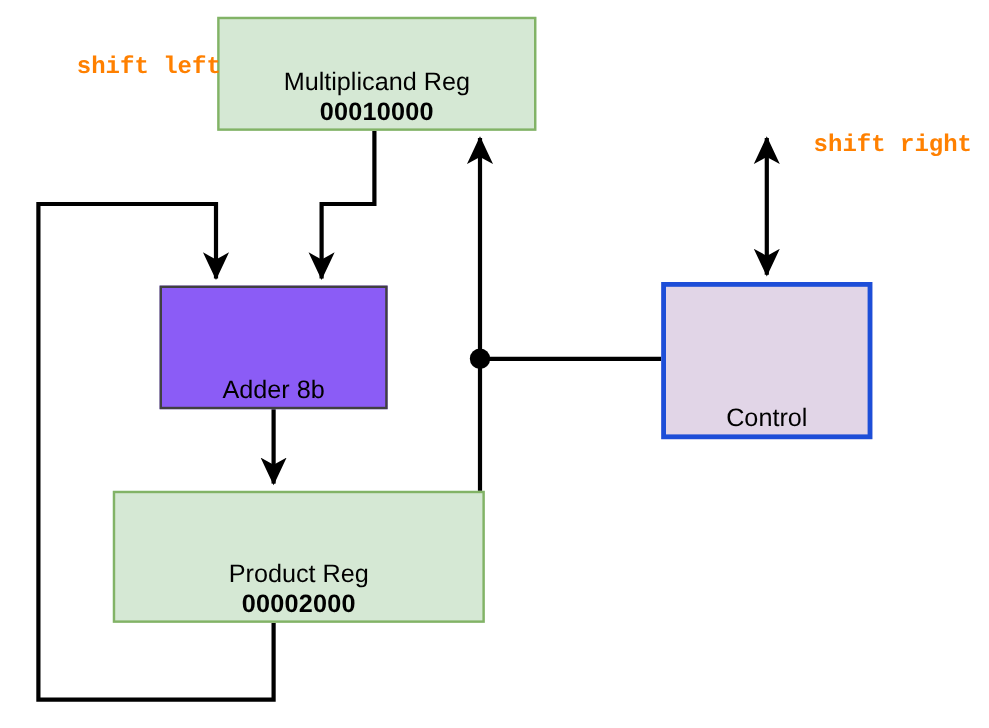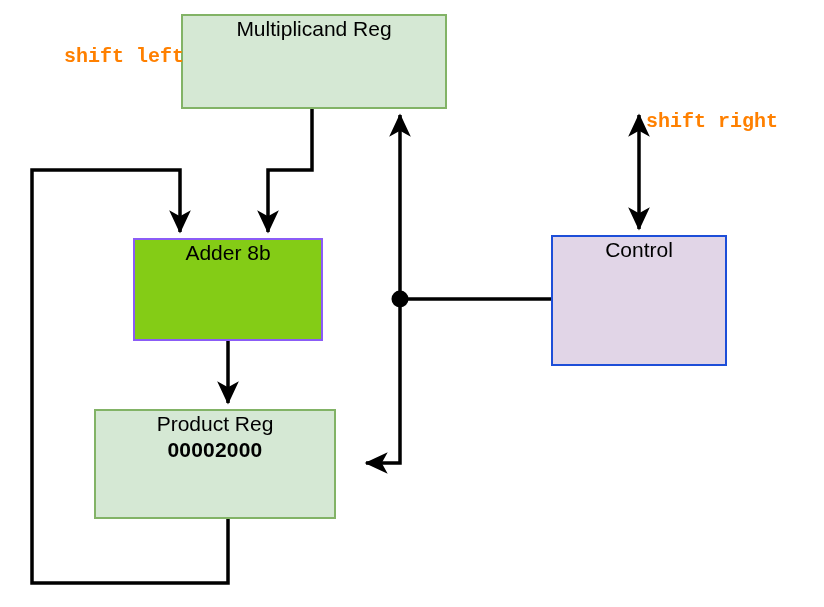--- a/index.html
+++ b/index.html
@@ -23,21 +23,21 @@
     top: 0;
     width: 824px;
     height: 607px;
   }
   .node {
     position: absolute;
     box-sizing: border-box;
     display: flex;
     flex-direction: column;
     align-items: center;
-    justify-content: flex-start;
+    justify-content: flex-end;
     text-align: center;
     line-height: 1.22;
   }
   .node-title {
     font-size: 21px;
     color: #000000;
     font-weight: normal;
     white-space: nowrap;
   }
   .node-value {
@@ -48,45 +48,45 @@
     letter-spacing: 0.2px;
   }
   .node-value .hl {
     color: #ff0000;
   }
   .fill-green {
     background: #d5e8d4;
     border: 2px solid #82b366;
   }
   .fill-blue {
-    background: #84cc16;
-    border: 2px solid #8b5cf6;
+    background: #8b5cf6;
+    border: 2px solid #404040;
   }
   .fill-purple {
     background: #e1d5e7;
-    border: 2px solid #1d4ed8;
+    border: 4px solid #1d4ed8;
   }
   .annotation {
     position: absolute;
     font-size: 20px;
     font-weight: bold;
     color: #ff8000;
     white-space: nowrap;
     font-family: Liberation Mono, monospace;
   }
 
   
   #node-multiplicand { left: 181px; top: 14px;  width: 266px; height: 95px; }
   #node-multiplier   { left: 508px; top: 14px;  width: 266px; height: 95px; }
   #node-adder        { left: 133px; top: 238px; width: 190px; height: 103px; }
-  #node-product      { left: 94px;  top: 409px; width: 242px; height: 110px; }
+  #node-product      { left: 94px;  top: 409px; width: 310px; height: 110px; }
   #node-control      { left: 551px; top: 235px; width: 176px; height: 131px; }
 
   #label-shift-left  { left: 64px;  top: 45px; }
-  #label-shift-right { left: 646px; top: 110px; }
+  #label-shift-right { left: 678px; top: 110px; }
 </style>
 </head>
 <body>
 
 <div id="diagram-root">
 
   <svg id="wires" viewBox="0 0 824 607" width="824" height="607" xmlns="http://www.w3.org/2000/svg">
     <defs>
       <marker id="arrowhead" markerWidth="7" markerHeight="7" refX="6.2" refY="3.5" orient="auto" markerUnits="strokeWidth">
         <path d="M0,0.4 L6.6,3.5 L0,6.6 L1.7,3.5 Z" fill="#000000"></path>
@@ -106,20 +106,21 @@
 
     <path d="M400,299 L400,463 L366,463" fill="none" stroke="#000000" stroke-width="3.5" marker-end="url(#arrowhead)"></path>
 
     <circle cx="400" cy="299" r="8.5" fill="#000000"></circle>
 
     <path d="M639,115 L639,229" fill="none" stroke="#000000" stroke-width="3.5" marker-start="url(#arrowhead-start)" marker-end="url(#arrowhead)"></path>
   </svg>
 
   <div class="node fill-green" id="node-multiplicand">
     <div class="node-title">Multiplicand Reg</div>
+    <div class="node-value">00010000</div>
   </div>
 
 
   <div class="node fill-blue" id="node-adder">
     <div class="node-title">Adder 8b</div>
   </div>
 
   <div class="node fill-green" id="node-product">
     <div class="node-title">Product Reg</div>
     <div class="node-value">00002000</div>

